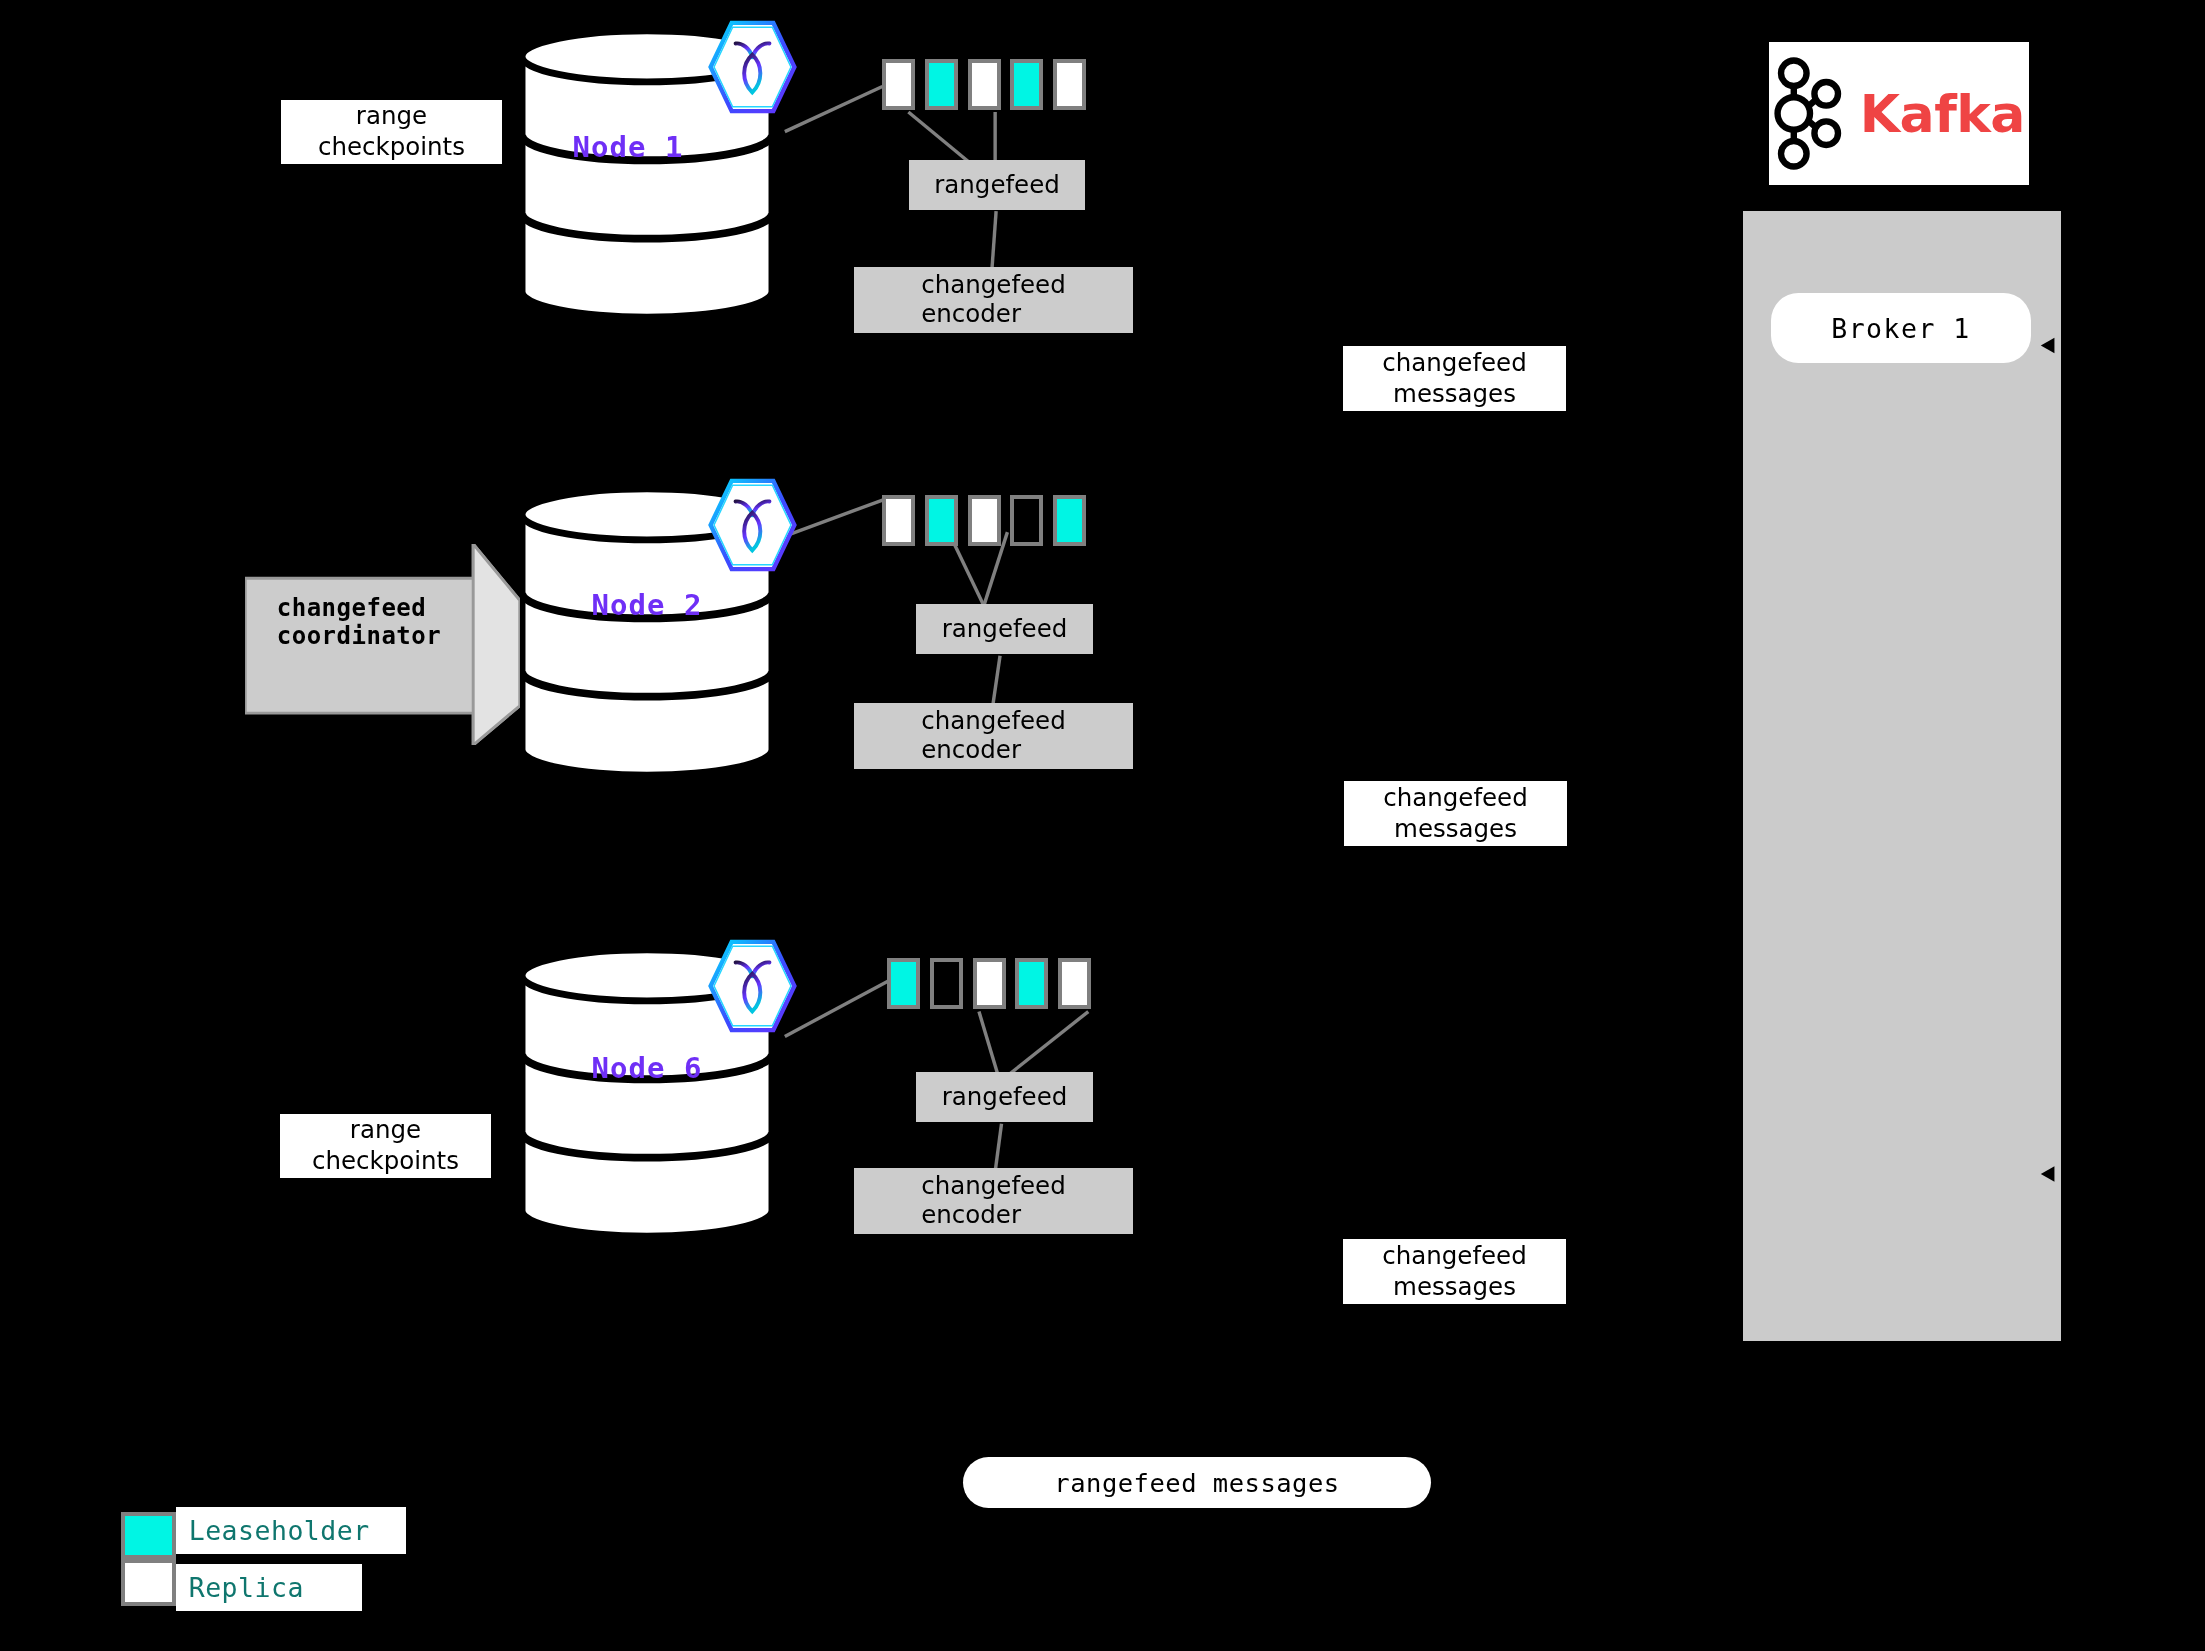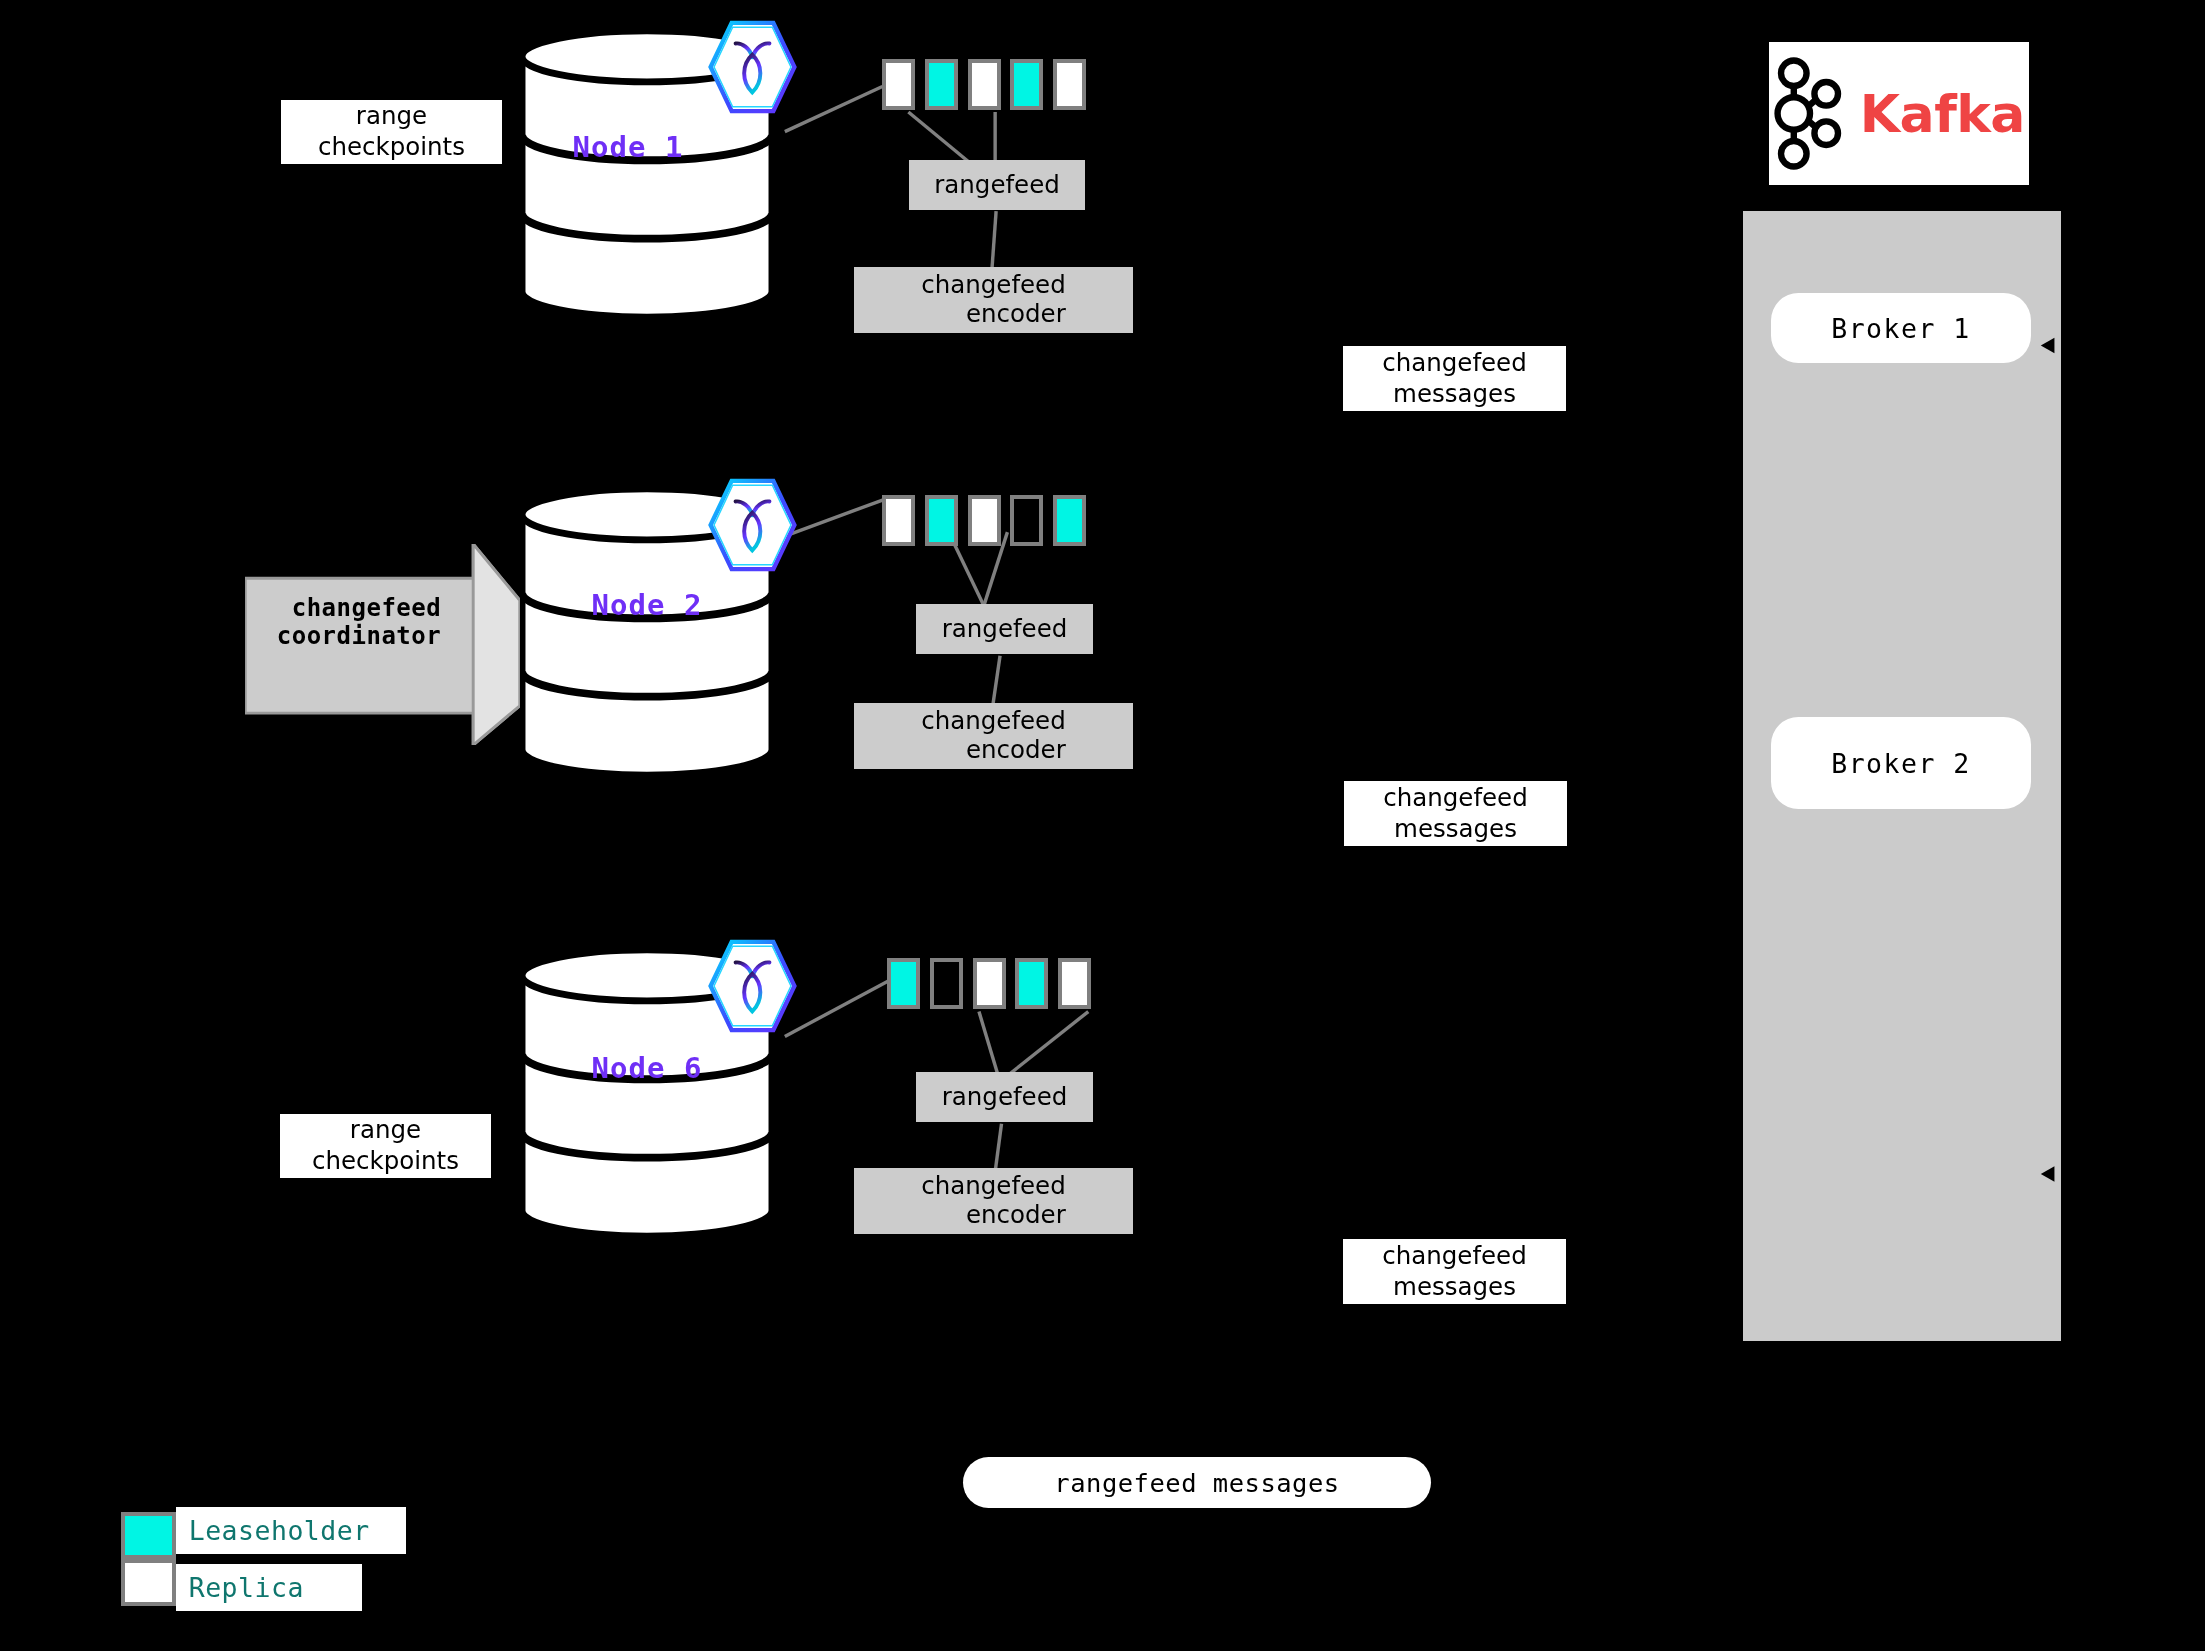--- a/index.html
+++ b/index.html
@@ -31,21 +31,21 @@
     width:33px;height:51px;border:4.4px solid #808080;box-sizing:border-box;
   }
   .range-box.replica{background:#ffffff;}
   .range-box.leaseholder{background:#00f5e4;}
   .range-box.empty{background:transparent;}
 
   
   .gbox{
     position:absolute;background:#cccccc;color:#000;
     display:flex;align-items:center;justify-content:center;
-    text-align:right;line-height:1.18;
+    text-align:left;line-height:1.18;
     font-family:"DejaVu Sans","Liberation Sans",sans-serif;
     font-size:24.5px;white-space:pre-line;
   }
   .gbox.bold{font-weight:bold;font-family:"DejaVu Sans Mono","Liberation Mono",monospace;font-size:24px;letter-spacing:0.5px;}
 
   
   .wbox{
     position:absolute;background:#ffffff;color:#000;
     display:flex;align-items:center;justify-content:center;
     text-align:center;line-height:1.25;
@@ -299,21 +299,20 @@
         <line x1="72" y1="100" x2="88" y2="86"></line>
         <line x1="72" y1="130" x2="88" y2="144"></line>
       </g>
     </svg>
     <span class="kafka-word">Kafka</span>
   </div>
 
   <div class="kafka-cluster" style="left:1743px;top:211px;width:318px;height:1130px;"></div>
 
   <div class="broker" style="left:1771px;top:293px;width:260px;height:70px;">Broker 1</div>
-  <div class="broker" style="left:1771px;top:717px;width:260px;height:92px;">Broker 2</div>
 
   <svg class="abs" style="left:2035px;top:294px;width:34px;height:981px;" viewBox="0 0 70 2000" xmlns="http://www.w3.org/2000/svg">
     <polygon points="40,80 12,96 40,112" fill="#000000"></polygon>
     <polygon points="40,1786 12,1802 40,1818" fill="#000000"></polygon>
   </svg>
 
   <div class="legend-swatch leaseholder" style="left:121px;top:1512px;background:#00f5e4;"></div>
   <div class="legend-label" style="left:176px;top:1507px;width:230px;height:47px;">Leaseholder</div>
 
   <div class="legend-swatch replica" style="left:121px;top:1559px;background:#ffffff;"></div>

